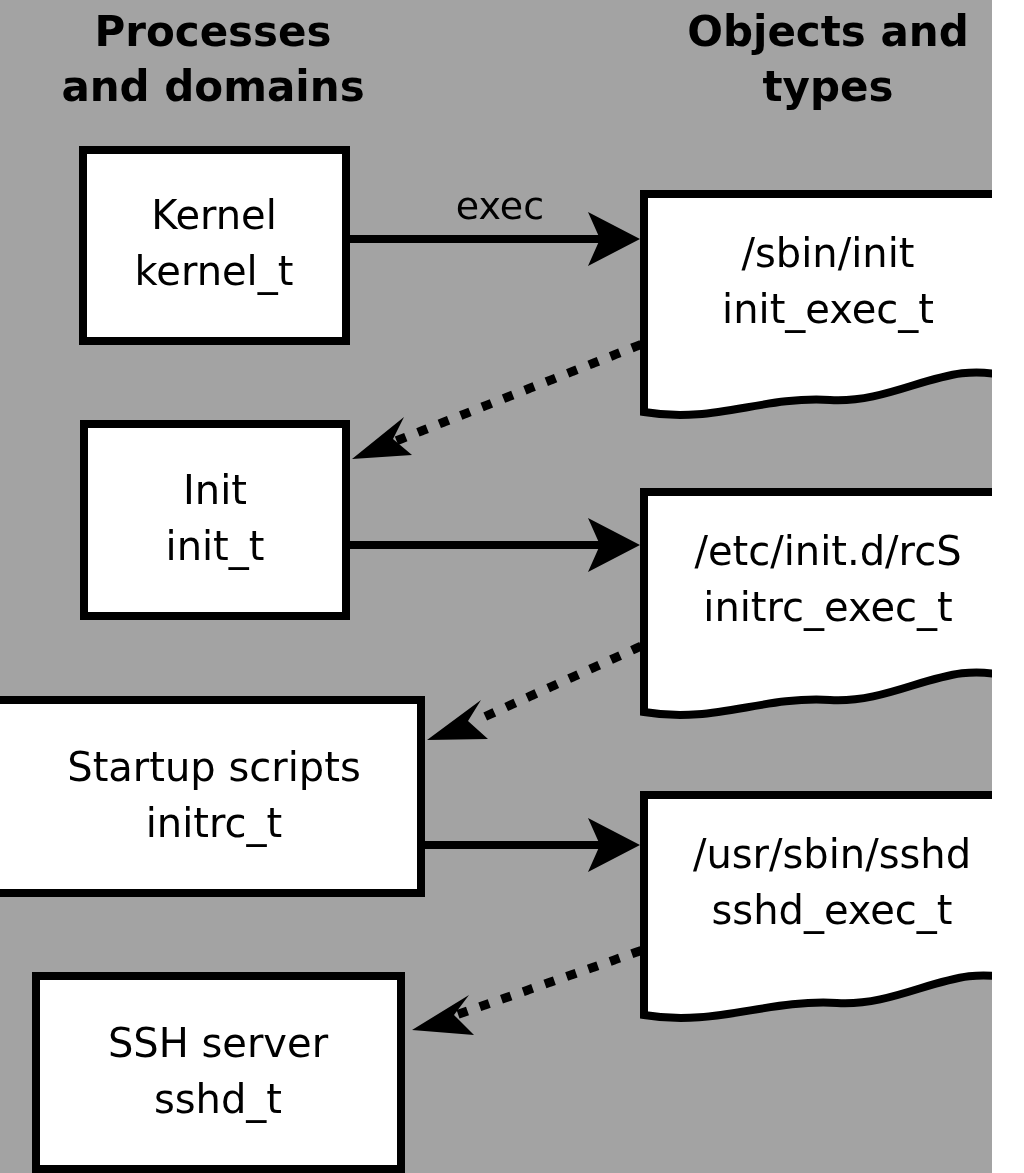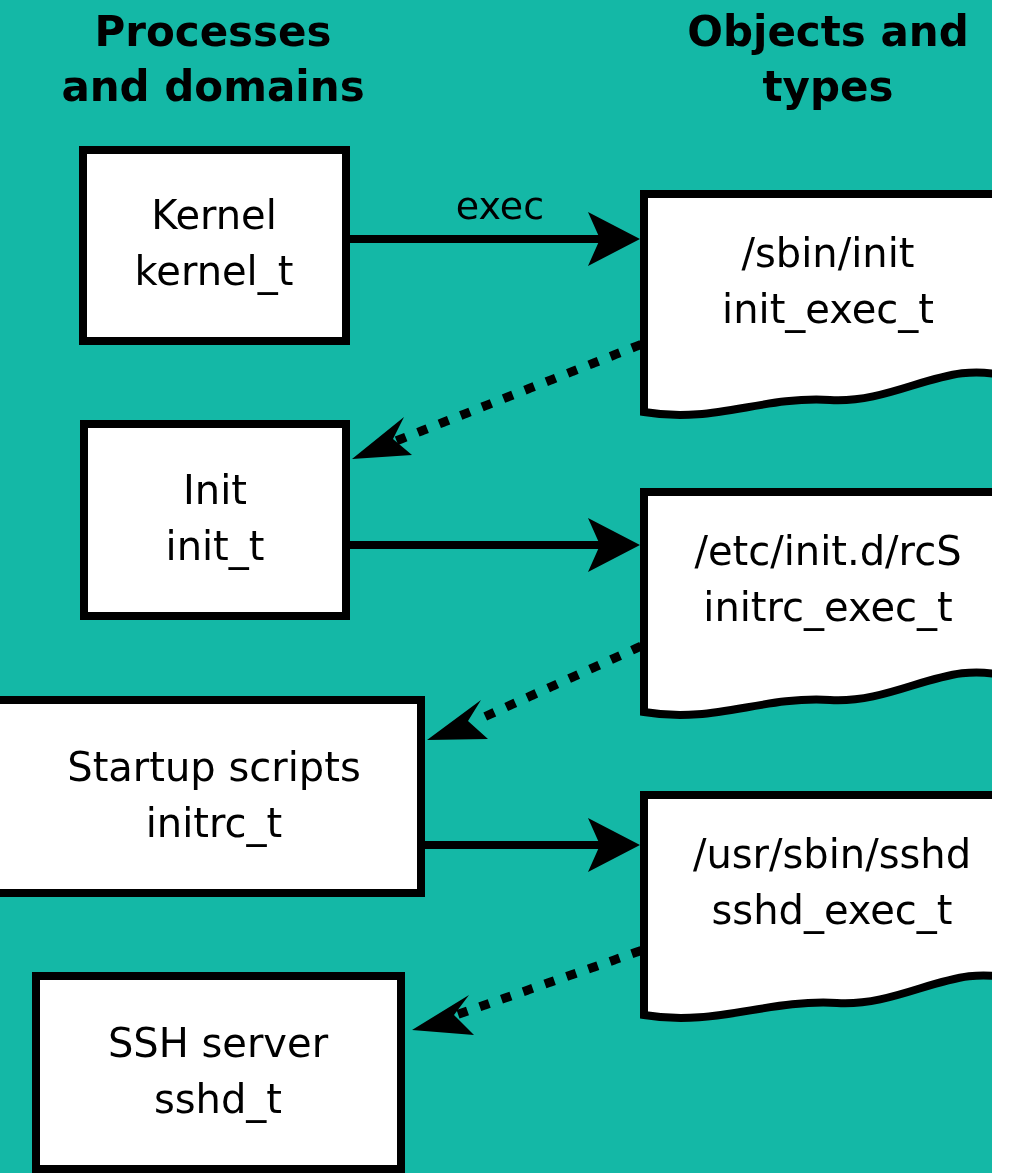--- a/index.html
+++ b/index.html
@@ -7,21 +7,21 @@
     padding: 0;
     background: #ffffff;
   }
   body {
     font-family: "DejaVu Sans", sans-serif;
   }
   #diagram-root {
     position: relative;
     width: 992px;
     height: 1173px;
-    background: #14b8a6;
+    background: #a3a3a3;
     overflow: hidden;
   }
   svg.diagram-svg {
     position: absolute;
     top: 0;
     left: 0;
     width: 1024px;
     height: 1173px;
     display: block;
   }

